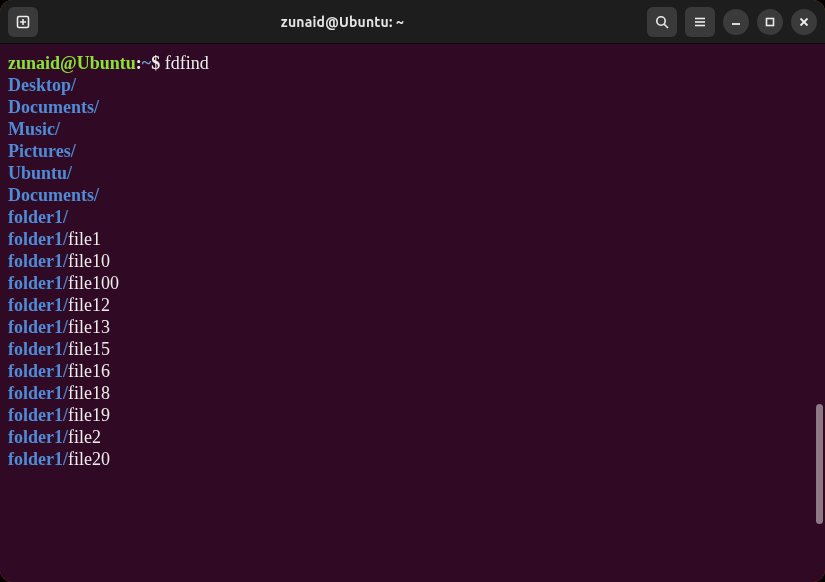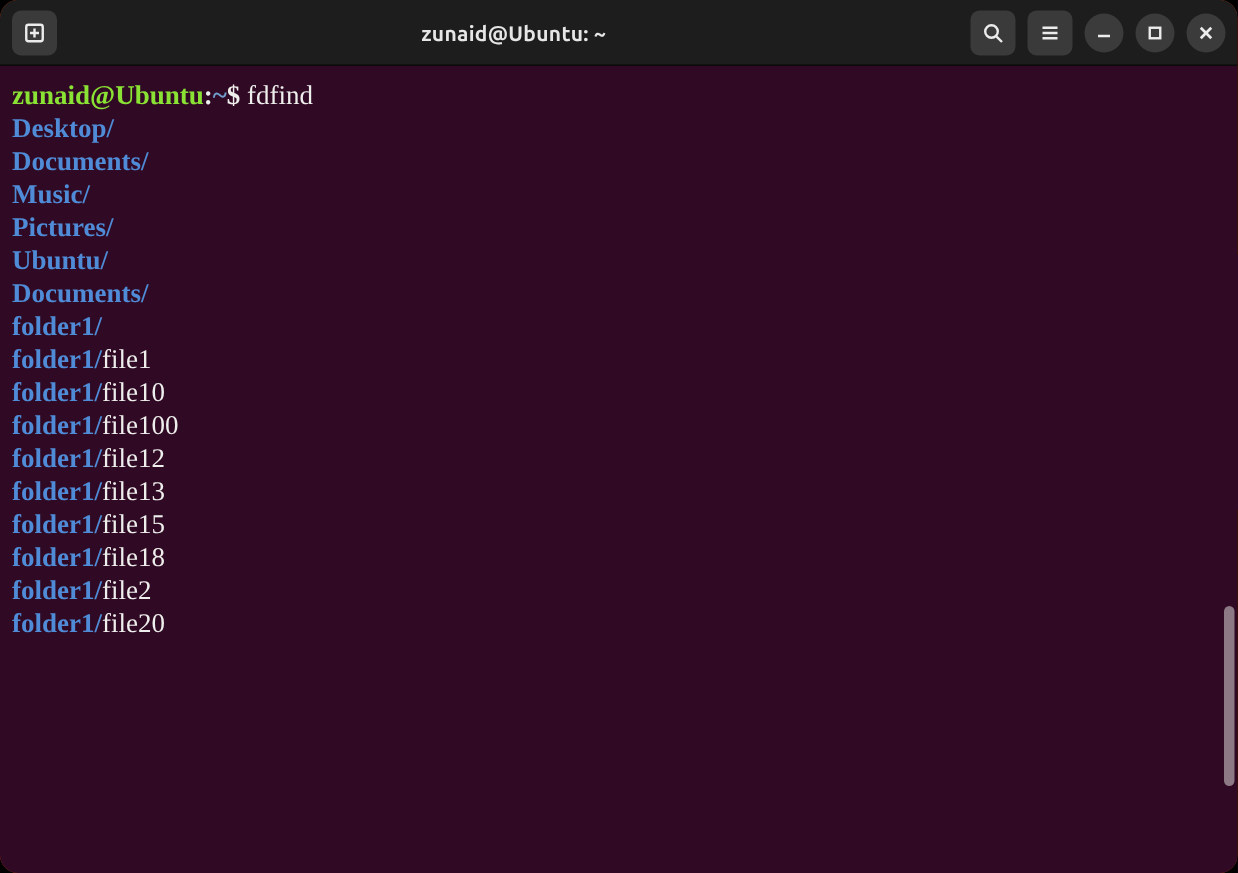--- a/index.html
+++ b/index.html
@@ -132,20 +132,22 @@
         <div class="line"><span class="dir">Pictures/</span></div>
         <div class="line"><span class="dir">Ubuntu/</span></div>
         <div class="line"><span class="dir">Documents/</span></div>
         <div class="line"><span class="dir">folder1/</span></div>
         <div class="line"><span class="dir">folder1/</span><span class="file">file1</span></div>
         <div class="line"><span class="dir">folder1/</span><span class="file">file10</span></div>
         <div class="line"><span class="dir">folder1/</span><span class="file">file100</span></div>
         <div class="line"><span class="dir">folder1/</span><span class="file">file12</span></div>
         <div class="line"><span class="dir">folder1/</span><span class="file">file13</span></div>
         <div class="line"><span class="dir">folder1/</span><span class="file">file15</span></div>
+        <div class="line"><span class="dir">folder1/</span><span class="file">file16</span></div>
         <div class="line"><span class="dir">folder1/</span><span class="file">file18</span></div>
+        <div class="line"><span class="dir">folder1/</span><span class="file">file19</span></div>
         <div class="line"><span class="dir">folder1/</span><span class="file">file2</span></div>
         <div class="line"><span class="dir">folder1/</span><span class="file">file20</span></div>
       </div>
 
     <div class="scrollbar-track"></div>
   </div>
 </div>
 
 </body></html>

